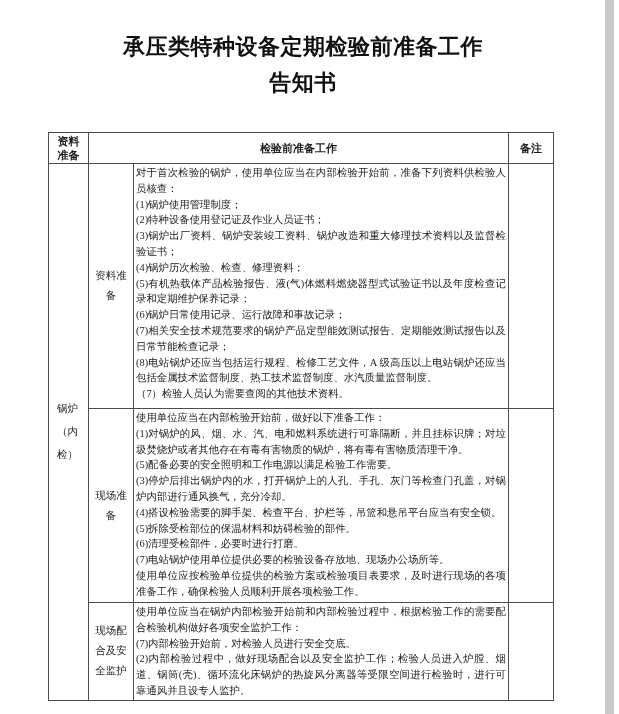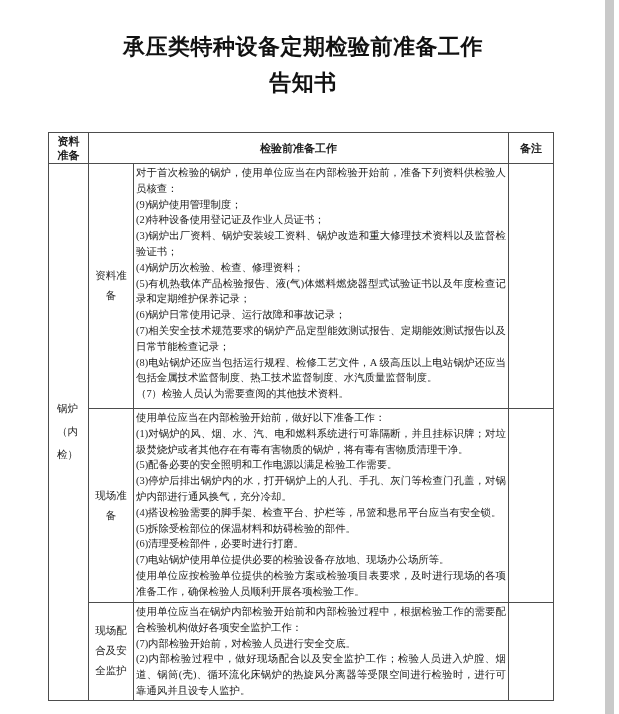--- a/index.html
+++ b/index.html
@@ -67,21 +67,21 @@
       <th>资料准备</th>
       <th colspan="2">检验前准备工作</th>
       <th>备注</th>
     </tr>
 
     <tr class="r1">
       <td class="device" rowspan="3">锅炉（内检）</td>
       <td class="slabel">资料准备</td>
       <td class="content">
         <div class="para">对于首次检验的锅炉，使用单位应当在内部检验开始前，准备下列资料供检验人员核查：</div>
-        <div class="para">(9)锅炉使用管理制度；</div>
+        <div class="para">(1)锅炉使用管理制度；</div>
         <div class="para">(2)特种设备使用登记证及作业人员证书；</div>
         <div class="para">(3)锅炉出厂资料、锅炉安装竣工资料、锅炉改造和重大修理技术资料以及监督检验证书；</div>
         <div class="para">(4)锅炉历次检验、检查、修理资料；</div>
         <div class="para">(5)有机热载体产品检验报告、液(气)体燃料燃烧器型式试验证书以及年度检查记录和定期维护保养记录；</div>
         <div class="para">(6)锅炉日常使用记录、运行故障和事故记录；</div>
         <div class="para">(7)相关安全技术规范要求的锅炉产品定型能效测试报告、定期能效测试报告以及日常节能检查记录；</div>
         <div class="para">(8)电站锅炉还应当包括运行规程、检修工艺文件，A 级高压以上电站锅炉还应当包括金属技术监督制度、热工技术监督制度、水汽质量监督制度。</div>
         <div class="para">（7）检验人员认为需要查阅的其他技术资料。</div>
       </td>
       <td class="remark"></td>

